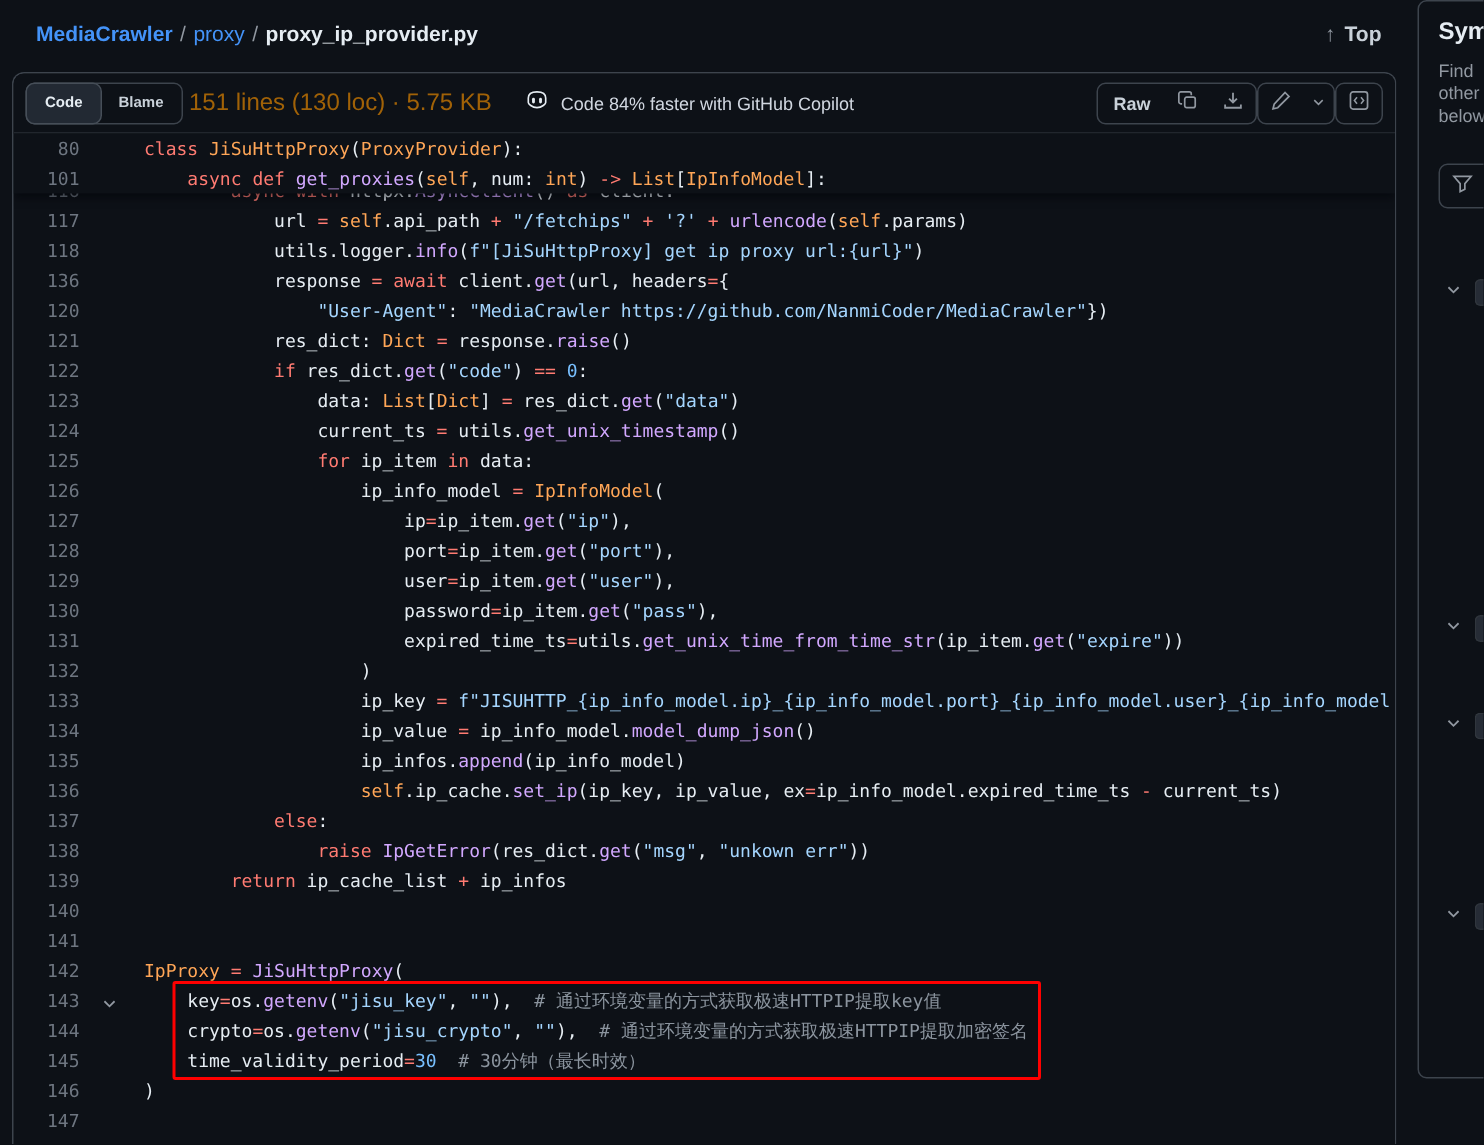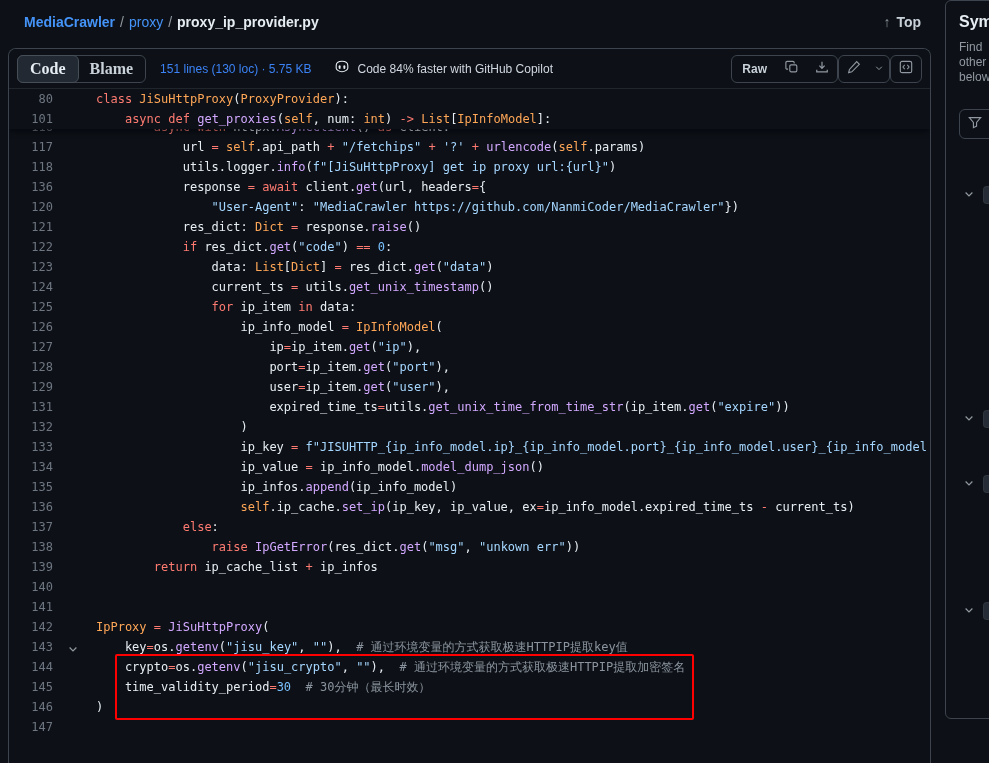--- a/index.html
+++ b/index.html
@@ -37,28 +37,28 @@
   }
   .toolbar {
     height:40px; display:flex; align-items:center; padding:0 8px;
     border-bottom:1px solid #21262d; background:#0d1117;
   }
   .seg {
     display:flex; align-items:center; border:1px solid #3d444d; border-radius:6px; height:28px;
   }
   .seg-btn {
     padding:0 12px; height:28px; display:flex; align-items:center;
-    background:none; border:none; color:#c9d1d9; font-size:16px; font-weight:600;
-    cursor:pointer; font-family:Liberation Serif, serif;
+    background:none; border:none; color:#c9d1d9; font-size:10px; font-weight:600;
+    cursor:pointer; font-family:Liberation Sans, sans-serif;
   }
   .seg-btn.active {
     background:#222933; border:1px solid #464e58; border-radius:6px; margin:-1px;
     color:#e6edf3;
   }
-  .file-info { margin-left:14px; font-size:12px; color:#3b82f6; white-space:nowrap; }
+  .file-info { margin-left:4px; font-size:16px; color:#a16207; white-space:nowrap; }
   .copilot { margin-left:22px; display:flex; align-items:center; gap:8px;
     font-size:12px; color:#d1d7e0; white-space:nowrap; }
   .toolbar-right { margin-left:auto; display:flex; align-items:center; }
   .btn-group {
     display:flex; align-items:stretch; height:28px;
     border:1px solid #3d444d; border-radius:6px; overflow:hidden;
   }
   .btn-group > * + * { border-left:1px solid #3d444d; }
   .tool-btn {
     display:flex; align-items:center; justify-content:center;
@@ -245,20 +245,25 @@
             <span class="ln">128</span>
             <span class="gap"></span>
             <span class="codeline"><span class="t-p">                        port</span><span class="t-k">=</span><span class="t-p">ip_item.</span><span class="t-e">get</span><span class="t-p">(</span><span class="t-s">"port"</span><span class="t-p">),</span></span>
           </div>
           <div class="crow">
             <span class="ln">129</span>
             <span class="gap"></span>
             <span class="codeline"><span class="t-p">                        user</span><span class="t-k">=</span><span class="t-p">ip_item.</span><span class="t-e">get</span><span class="t-p">(</span><span class="t-s">"user"</span><span class="t-p">),</span></span>
           </div>
           <div class="crow">
+            <span class="ln">130</span>
+            <span class="gap"></span>
+            <span class="codeline"><span class="t-p">                        password</span><span class="t-k">=</span><span class="t-p">ip_item.</span><span class="t-e">get</span><span class="t-p">(</span><span class="t-s">"pass"</span><span class="t-p">),</span></span>
+          </div>
+          <div class="crow">
             <span class="ln">131</span>
             <span class="gap"></span>
             <span class="codeline"><span class="t-p">                        expired_time_ts</span><span class="t-k">=</span><span class="t-p">utils.</span><span class="t-e">get_unix_time_from_time_str</span><span class="t-p">(ip_item.</span><span class="t-e">get</span><span class="t-p">(</span><span class="t-s">"expire"</span><span class="t-p">))</span></span>
           </div>
           <div class="crow">
             <span class="ln">132</span>
             <span class="gap"></span>
             <span class="codeline"><span class="t-p">                    )</span></span>
           </div>
           <div class="crow">

